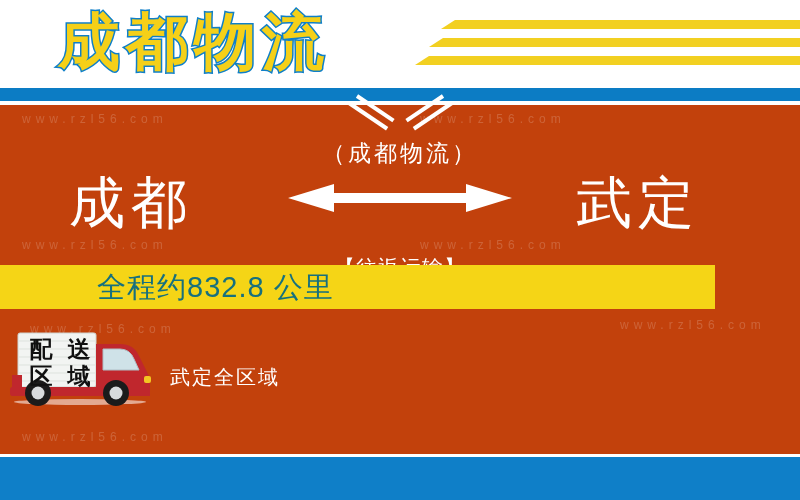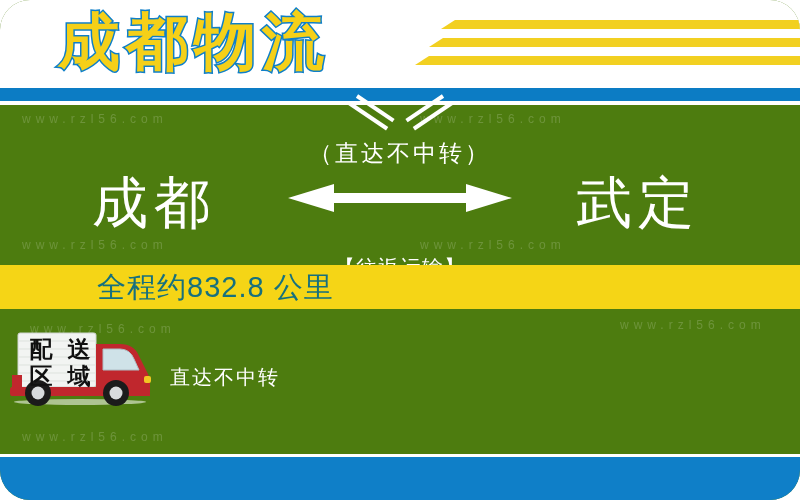--- a/index.html
+++ b/index.html
@@ -5,24 +5,23 @@
   html, body {
     margin: 0;
     padding: 0;
     background: #ffffff;
   }
   #poster {
     position: relative;
     width: 800px;
     height: 500px;
     overflow: hidden;
-    background: #4d7c0f;
+    background: #c2410c;
     font-family: "Liberation Sans", "DejaVu Sans", sans-serif;
     user-select: none;
-    border-radius: 30px;
   }
 
   
   .header-band {
     position: absolute;
     left: 0; top: 0;
     width: 800px; height: 88px;
     background: #ffffff;
     overflow: hidden;
   }
@@ -85,21 +84,21 @@
   }
   .city {
     position: absolute;
     top: 168px;
     color: #ffffff;
     font-size: 56px;
     font-weight: normal;
     letter-spacing: 6px;
     line-height: 70px;
   }
-  .city-from { left: 92px; }
+  .city-from { left: 69px; }
   .city-to   { left: 576px; }
 
   .arrow-wrap {
     position: absolute;
     left: 288px; top: 182px;
     width: 224px; height: 34px;
   }
   .arrow-wrap svg { display: block; }
 
   .roundtrip-note {
@@ -110,21 +109,21 @@
     color: #ffffff;
     font-size: 21px;
     letter-spacing: 1px;
     margin-top: 32px;
   }
 
   
   .metrics-band {
     position: absolute;
     left: 0; top: 265px;
-    width: 800px; height: 44px;
+    width: 715px; height: 44px;
     background: #f5d516;
   }
   .metric {
     position: absolute;
     top: 0;
     height: 44px;
     line-height: 44px;
     color: #16707e;
     font-size: 29px;
     letter-spacing: 1px;
@@ -213,21 +212,21 @@
   <div class="chev chev-i-r"></div>
 
   <div class="wm wm-a">www.rzl56.com</div>
   <div class="wm wm-b">www.rzl56.com</div>
   <div class="wm wm-c">www.rzl56.com</div>
   <div class="wm wm-d">www.rzl56.com</div>
   <div class="wm wm-g">www.rzl56.com</div>
   <div class="wm wm-e">www.rzl56.com</div>
   <div class="wm wm-f">www.rzl56.com</div>
 
-  <div class="direct-note">（直达不中转）</div>
+  <div class="direct-note">（成都物流）</div>
 
   <div class="city city-from">成都</div>
   <div class="city city-to">武定</div>
 
   <div class="arrow-wrap">
     <svg width="224" height="34" viewBox="0 0 224 34">
       <polygon fill="#ffffff" points="0,16 46,2 46,11 178,11 178,2 224,16 178,30 178,21 46,21 46,30"></polygon>
     </svg>
   </div>
 
@@ -265,20 +264,20 @@
       <circle cx="108" cy="63" r="6.5" fill="#d8dbdd"></circle>
     </svg>
   </div>
   <div class="box-label">
     <span>配</span>
     <span>送</span>
     <span>区</span>
     <span>域</span>
   </div>
 
-  <div class="coverage-text">直达不中转</div>
+  <div class="coverage-text">武定全区域</div>
 
   <div class="footer-rule"></div>
   <div class="footer">
     
   </div>
 
 </div>
 
 </body></html>

